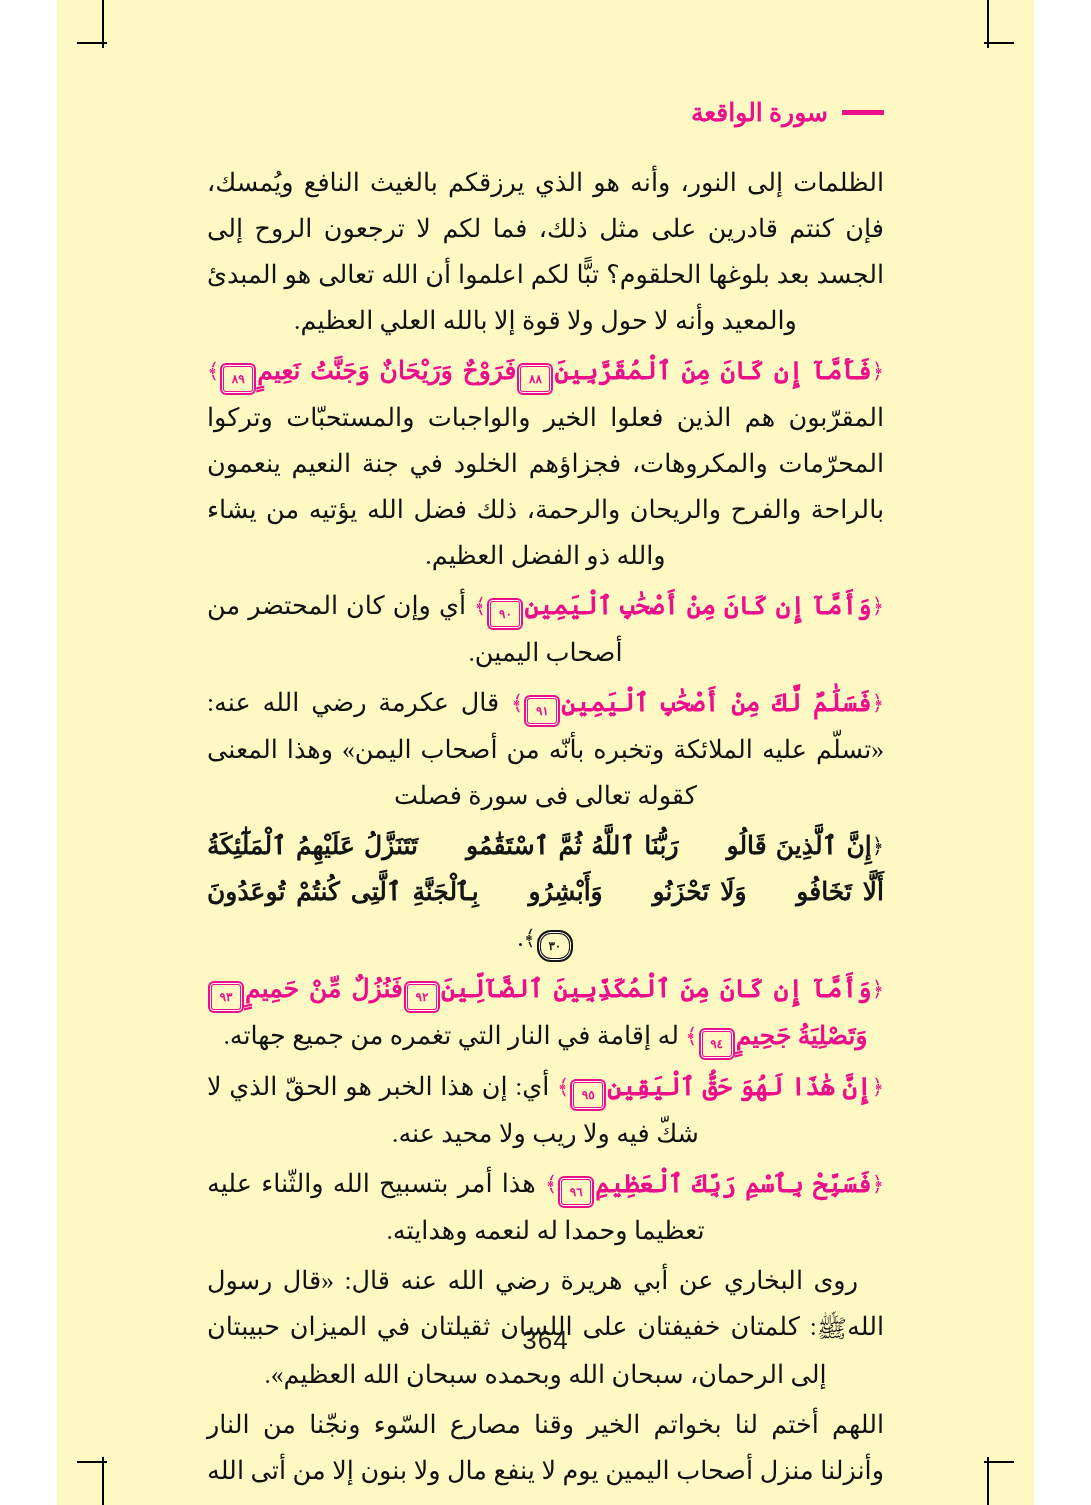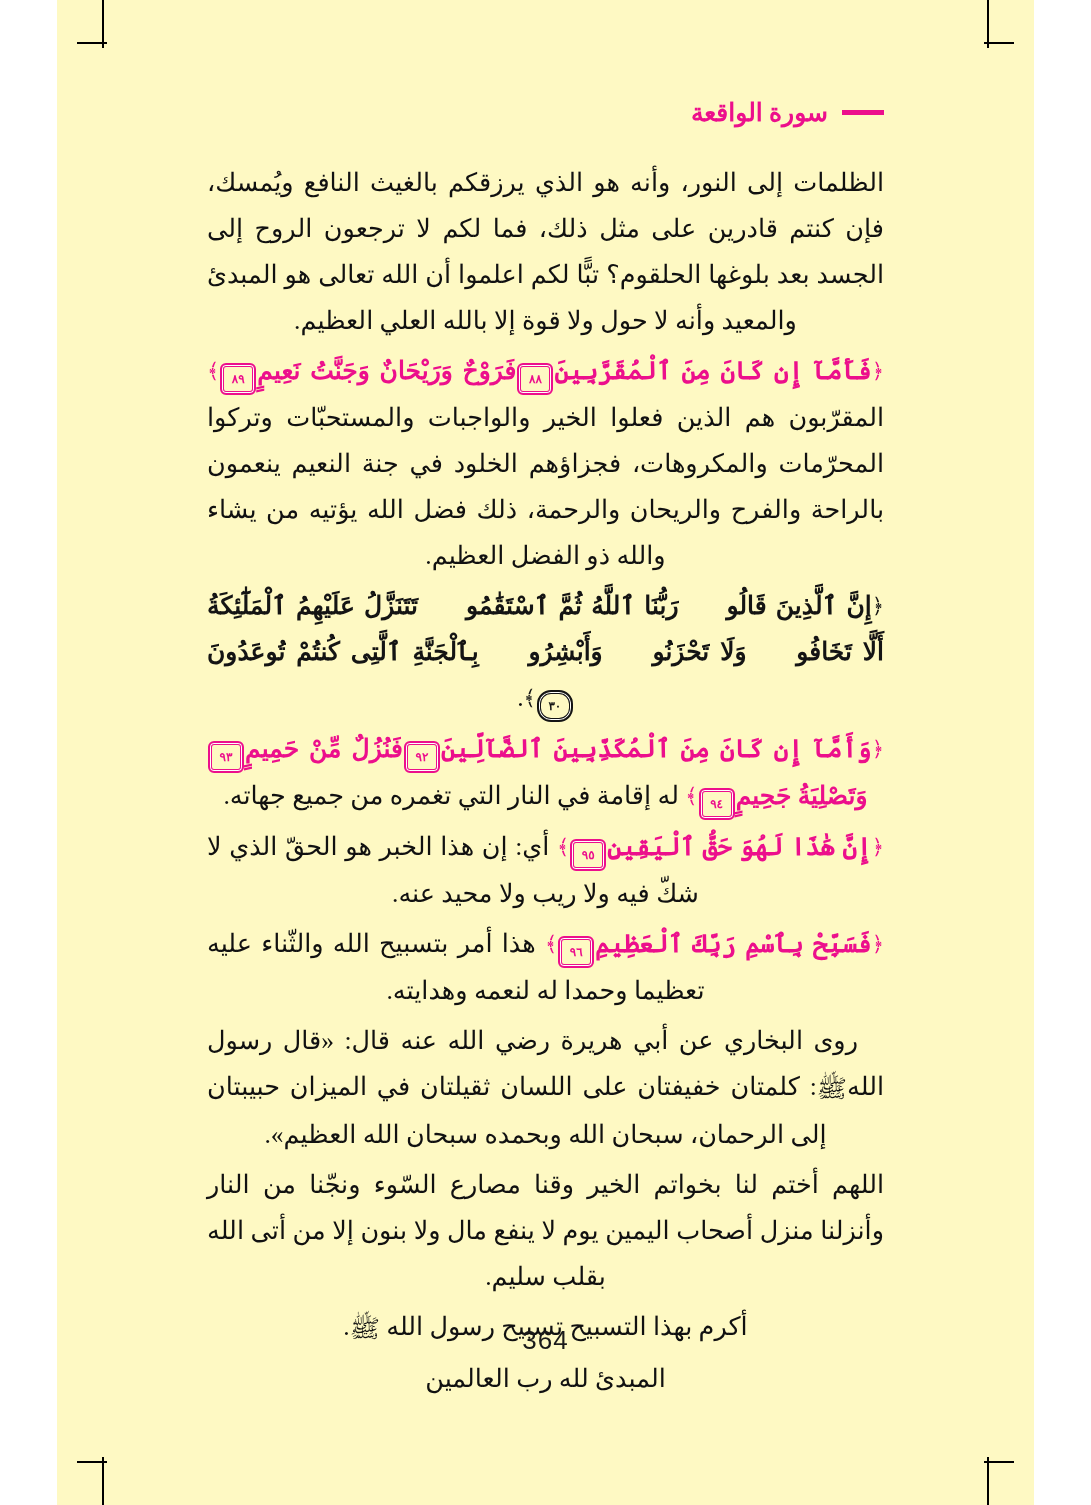--- a/index.html
+++ b/index.html
@@ -171,21 +171,29 @@
 
   <div class="content">
 
     <p class="block">الظلمات إلى النور، وأنه هو الذي يرزقكم بالغيث النافع ويُمسك، فإن كنتم قادرين على مثل ذلك، فما لكم لا ترجعون الروح إلى الجسد بعد بلوغها الحلقوم؟ تبًّا لكم اعلموا أن الله تعالى هو المبدئ والمعيد وأنه لا حول ولا قوة إلا بالله العلي العظيم.</p>
 
     <p class="block">
       <span class="orn">﴿</span><span class="ayah">فَأَمَّآ إِن كَانَ مِنَ ٱلْمُقَرَّبِينَ</span><span class="ayah-num">٨٨</span><span class="ayah">فَرَوْحٌ وَرَيْحَانٌ وَجَنَّتُ نَعِيمٍ</span><span class="ayah-num">٨٩</span><span class="orn">﴾</span>
       <span>المقرّبون هم الذين فعلوا الخير والواجبات والمستحبّات وتركوا المحرّمات والمكروهات، فجزاؤهم الخلود في جنة النعيم ينعمون بالراحة والفرح والريحان والرحمة، ذلك فضل الله يؤتيه من يشاء والله ذو الفضل العظيم.</span>
     </p>
 
-
+    <p class="block">
+      <span class="orn">﴿</span><span class="ayah">وَأَمَّآ إِن كَانَ مِنْ أَصْحَٰبِ ٱلْيَمِينِ</span><span class="ayah-num">٩٠</span><span class="orn">﴾</span>
+      <span>أي وإن كان المحتضر من أصحاب اليمين.</span>
+    </p>
+
+    <p class="block">
+      <span class="orn">﴿</span><span class="ayah">فَسَلَٰمٌ لَّكَ مِنْ أَصْحَٰبِ ٱلْيَمِينِ</span><span class="ayah-num">٩١</span><span class="orn">﴾</span>
+      <span>قال عكرمة رضي الله عنه: «تسلّم عليه الملائكة وتخبره بأنّه من أصحاب اليمن» وهذا المعنى كقوله تعالى فى سورة فصلت</span>
+    </p>
 
     <p class="block">
       <span class="orn black">﴿</span><span class="ayah-black">إِنَّ ٱلَّذِينَ قَالُوا۟ رَبُّنَا ٱللَّهُ ثُمَّ ٱسْتَقَٰمُوا۟ تَتَنَزَّلُ عَلَيْهِمُ ٱلْمَلَٰٓئِكَةُ أَلَّا تَخَافُوا۟ وَلَا تَحْزَنُوا۟ وَأَبْشِرُوا۟ بِٱلْجَنَّةِ ٱلَّتِى كُنتُمْ تُوعَدُونَ</span><span class="ayah-num black">٣٠</span><span class="orn black">﴾</span>.
     </p>
 
     <p class="block">
       <span class="orn">﴿</span><span class="ayah">وَأَمَّآ إِن كَانَ مِنَ ٱلْمُكَذِّبِينَ ٱلضَّآلِّينَ</span><span class="ayah-num">٩٢</span><span class="ayah">فَنُزُلٌ مِّنْ حَمِيمٍ</span><span class="ayah-num">٩٣</span><span class="ayah">وَتَصْلِيَةُ جَحِيمٍ</span><span class="ayah-num">٩٤</span><span class="orn">﴾</span>
       <span>له إقامة في النار التي تغمره من جميع جهاته.</span>
     </p>
 

